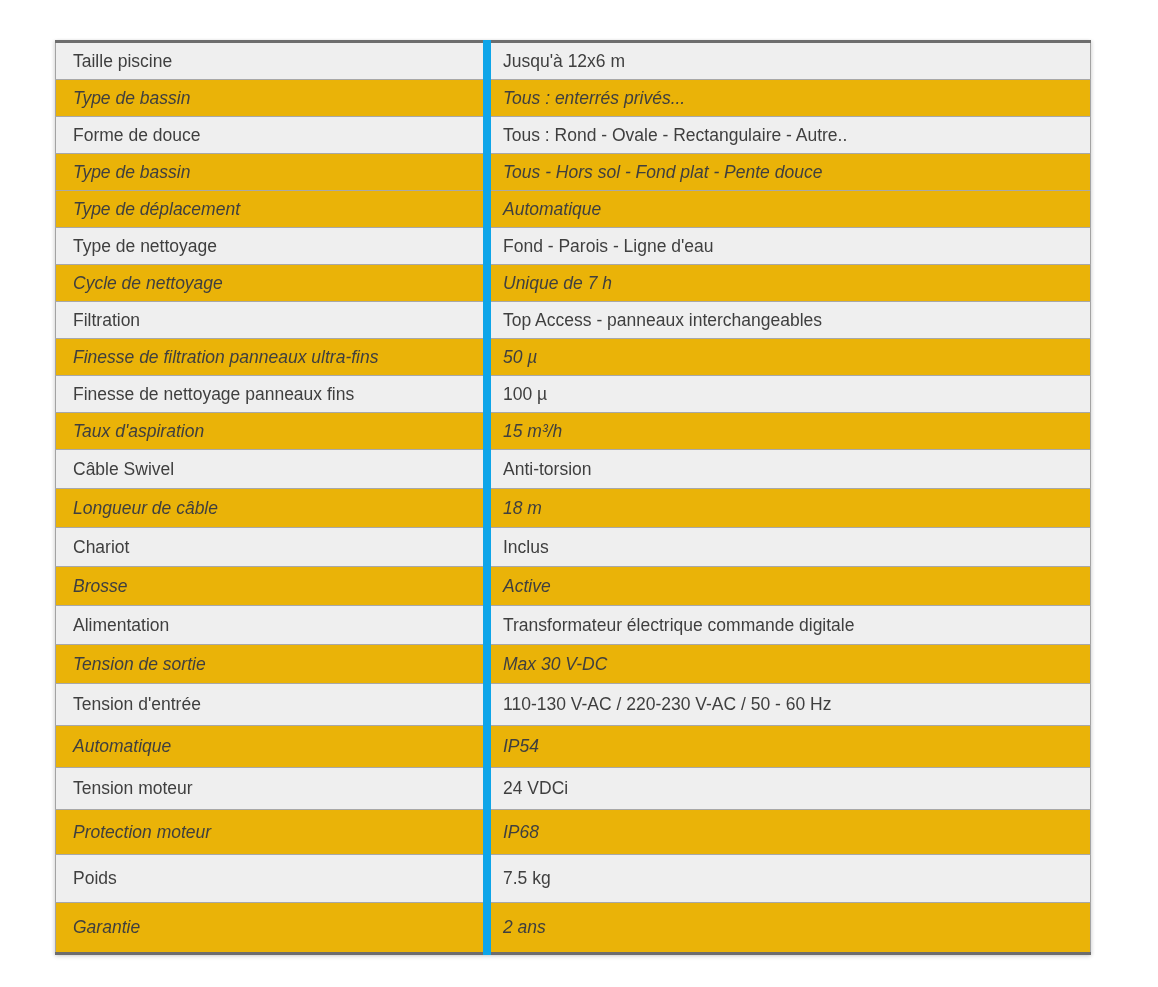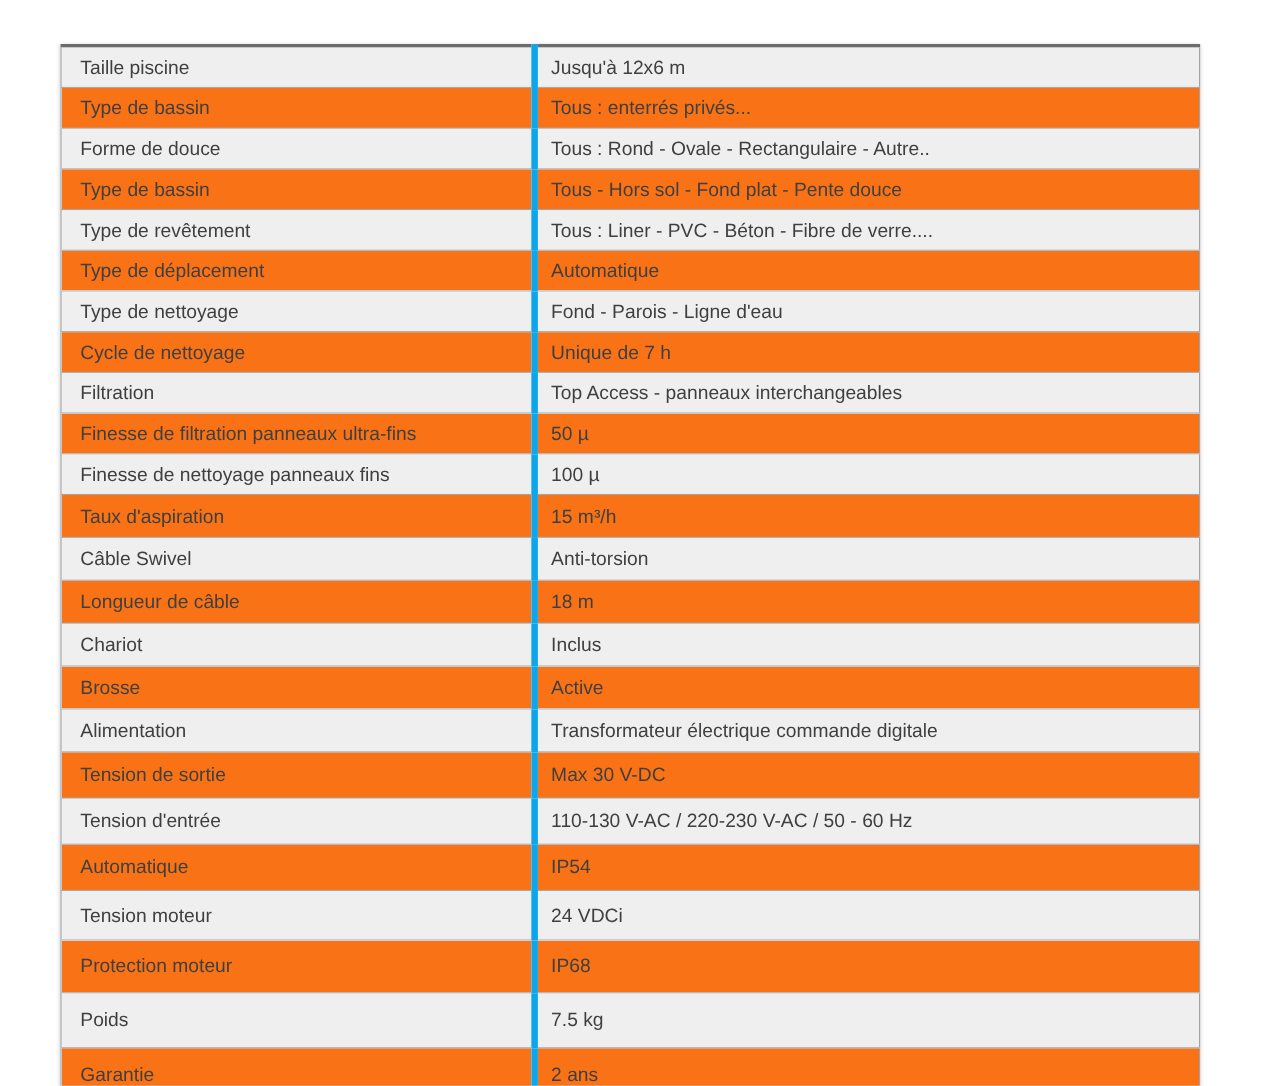--- a/index.html
+++ b/index.html
@@ -25,32 +25,32 @@
     table-layout: fixed;
     color: #3f3f3f;
     font-size: 17.5px;
     border-top: 3px solid #6d6d6d;
     border-bottom: 3px solid #6d6d6d;
     border-left: 1px solid #a3a3a3;
     border-right: 1px solid #a3a3a3;
     box-shadow: 0 2px 4px rgba(0,0,0,0.12), 2px 0 3px rgba(0,0,0,0.06), -2px 0 3px rgba(0,0,0,0.06);
   }
   table.spec-table tr.row-gray  { background: #efefef; }
-  table.spec-table tr.row-white { background: #f97316; }
+  table.spec-table tr.row-white { background: #eab308; font-style: italic; }
   table.spec-table td {
     border-top: 1px solid #a8a8a8;
     vertical-align: middle;
     overflow: hidden;
     white-space: nowrap;
   }
   table.spec-table tr:first-child td { border-top: none; }
   td.spec-label {
     width: 409px;
     padding-left: 17px;
-    border-right: 6px solid #0ea5e9;
+    border-right: 8px solid #0ea5e9;
   }
   td.spec-value {
     padding-left: 12px;
   }
   
   table.spec-table tr td            { height: 34px; }
   table.spec-table tr:nth-child(n+12) td { height: 36px; margin-top: 36px; }
   table.spec-table tr:nth-child(n+18) td { height: 39px; }
   table.spec-table tr:nth-child(21) td   { height: 42px; }
   table.spec-table tr:nth-child(22) td   { height: 45px; }
@@ -70,24 +70,20 @@
           <td class="spec-label">Type de bassin</td>
           <td class="spec-value">Tous : enterrés privés...</td>
         </tr>
         <tr class="row-gray">
           <td class="spec-label">Forme de douce</td>
           <td class="spec-value">Tous : Rond - Ovale - Rectangulaire - Autre..</td>
         </tr>
         <tr class="row-white">
           <td class="spec-label">Type de bassin</td>
           <td class="spec-value">Tous - Hors sol - Fond plat - Pente douce</td>
-        </tr>
-        <tr class="row-gray">
-          <td class="spec-label">Type de revêtement</td>
-          <td class="spec-value">Tous : Liner - PVC - Béton - Fibre de verre....</td>
         </tr>
         <tr class="row-white">
           <td class="spec-label">Type de déplacement</td>
           <td class="spec-value">Automatique</td>
         </tr>
         <tr class="row-gray">
           <td class="spec-label">Type de nettoyage</td>
           <td class="spec-value">Fond - Parois - Ligne d'eau</td>
         </tr>
         <tr class="row-white">

